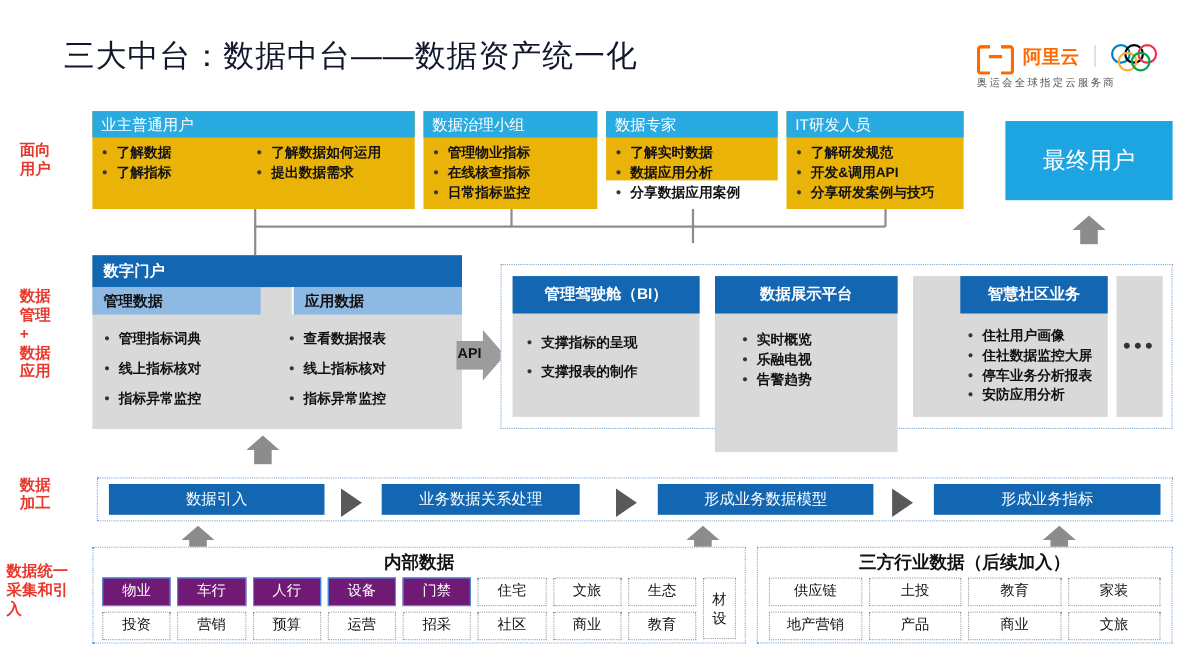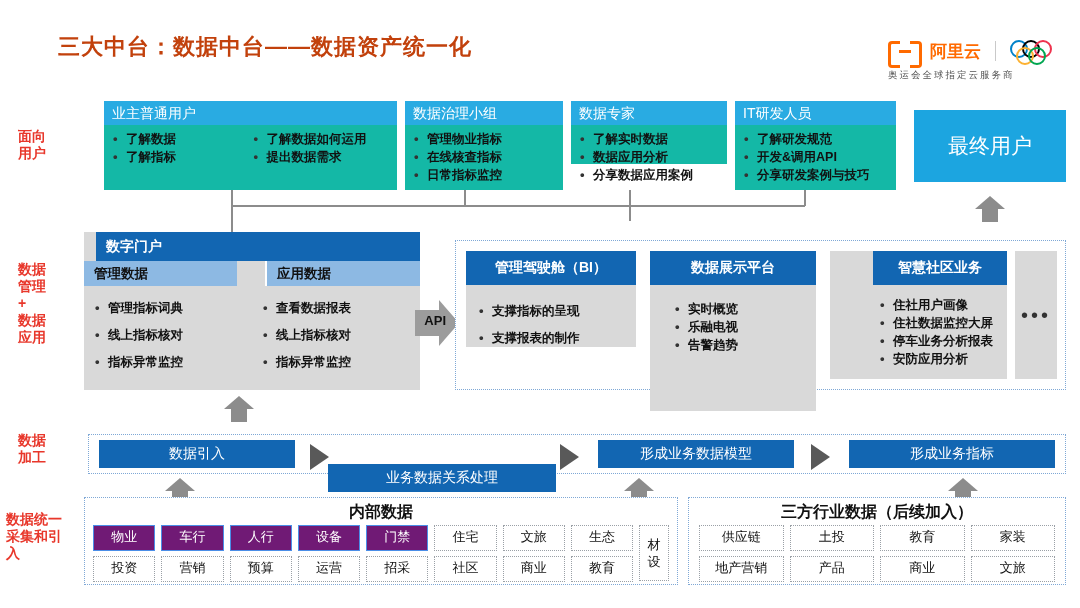--- a/index.html
+++ b/index.html
@@ -5,21 +5,21 @@
   html,body{margin:0;padding:0;}
   body{
     width:1080px;height:608px;background:#ffffff;
     font-family:"Liberation Sans","DejaVu Sans",sans-serif;
     position:relative;overflow:hidden;color:#1a1a1a;
   }
   .abs{position:absolute;box-sizing:border-box;}
 
   
   #title{
-    left:58px;top:32px;font-size:22px;font-weight:bold;color:#c2410c;
+    left:58px;top:32px;font-size:28px;font-weight:normal;color:#0f172a;
     letter-spacing:1px;white-space:nowrap;
   }
   #brand{left:888px;top:38px;width:180px;height:46px;}
   .brand-row{display:flex;align-items:center;gap:8px;height:26px;}
   .ali-mark{
     width:34px;height:21px;position:relative;flex:none;
   }
   .ali-mark .lb,.ali-mark .rb{
     position:absolute;top:0;width:9px;height:21px;border:3px solid #FF6A00;
   }
@@ -38,21 +38,21 @@
   #brand-sub{
     margin-top:5px;font-size:9.5px;color:#555;letter-spacing:2px;white-space:nowrap;
   }
 
   
   .rail{
     color:#E8372B;font-size:14px;font-weight:bold;line-height:17px;text-align:left;
   }
 
   
-  .card{background:#14b8a6;margin-left:20px;}
+  .card{background:#eab308;}
   .card .hd{
     background:#29ABE2;color:#fff;font-size:14px;font-weight:normal;
     padding:3px 8px;line-height:18px;white-space:nowrap;
   }
   .card .bd{padding:6px 6px 4px 6px;}
   ul.bul{margin:0;padding:0;list-style:none;font-weight:bold;}
   ul.bul li{
     font-size:12.5px;line-height:17px;color:#111;
     padding-left:16px;position:relative;white-space:nowrap;margin-bottom:1px;
   }
@@ -96,41 +96,41 @@
   .pcard .phd{
     background:#1266B2;color:#fff;font-weight:bold;font-size:14px;
     display:flex;align-items:center;justify-content:center;height:34px;white-space:nowrap;
   }
   .pcard .pbd{padding:8px 8px 6px 10px;}
 
   
   #portal{background:#d9d9d9;}
   #portal .phd{
     background:#1266B2;color:#fff;font-weight:bold;font-size:14px;
-    padding:4px 10px;line-height:21px;margin-left:12px;
+    padding:4px 10px;line-height:21px;
   }
   .subhdrow{display:flex;gap:28px;}
   .subhd{
     flex:1;background:#8DB9E3;color:#111;font-weight:bold;font-size:13.5px;
     padding:3px 10px;line-height:19px;
   }
   .subhd+.subhd{border-left:2px solid #fff;}
 
   
   #api{
     position:absolute;width:44px;height:46px;
   }
   #api .body{position:absolute;left:0;top:10px;width:26px;height:26px;background:#9c9c9c;}
   #api .head{
     position:absolute;left:24px;top:0;width:0;height:0;
     border-top:23px solid transparent;border-bottom:23px solid transparent;
     border-left:20px solid #9c9c9c;
   }
   #api .lbl{
-    position:absolute;left:1px;top:13px;width:30px;text-align:right;
+    position:absolute;left:1px;top:13px;width:30px;text-align:left;
     font-size:13px;font-weight:bold;color:#111;z-index:2;
   }
 
   
   #dots{
     background:#d9d9d9;display:flex;align-items:center;justify-content:center;
     font-size:20px;letter-spacing:3px;color:#333;
   }
 
   
@@ -294,21 +294,21 @@
 </div>
 
 <div class="abs" id="api" style="left:415px;top:300px;">
   <span class="body"></span>
     <span class="head"></span>
   <span class="lbl">API</span>
 </div>
 
 <div class="abs dashbox" style="left:455px;top:240px;width:611px;height:150px;"></div>
 
-<div class="abs pcard" style="left:466px;top:251px;width:170px;height:96px;">
+<div class="abs pcard" style="left:466px;top:251px;width:170px;height:128px;">
   <div class="phd">管理驾驶舱（BI）</div>
   <div class="pbd" style="padding-top:18px;">
     <ul class="bul">
       <li style="margin-bottom:10px;">支撑指标的呈现</li>
       <li>支撑报表的制作</li>
     </ul>
   </div>
 </div>
 
 <div class="abs pcard" style="left:650px;top:251px;width:166px;height:160px;">
@@ -339,21 +339,21 @@
 </div>
 
 <div class="abs arrow-up" style="left:224px;top:396px;"></div>
 
 <div class="abs dashbox" style="left:88px;top:434px;width:978px;height:40px;"></div>
 
 <div class="abs pbtn" style="left:99px;top:440px;width:196px;">
   <span>数据引入</span>
 </div>
 <div class="abs tri-right" style="left:310px;top:444px;"></div>
-<div class="abs pbtn" style="left:328px;top:440px;width:228px;margin-top:24px;">
+<div class="abs pbtn" style="left:347px;top:440px;width:180px;">
   <span>业务数据关系处理</span>
 </div>
 <div class="abs tri-right" style="left:560px;top:444px;"></div>
 <div class="abs pbtn" style="left:598px;top:440px;width:196px;">
   <span>形成业务数据模型</span>
 </div>
 <div class="abs tri-right" style="left:811px;top:444px;"></div>
 <div class="abs pbtn" style="left:849px;top:440px;width:206px;">
   <span>形成业务指标</span>
 </div>

